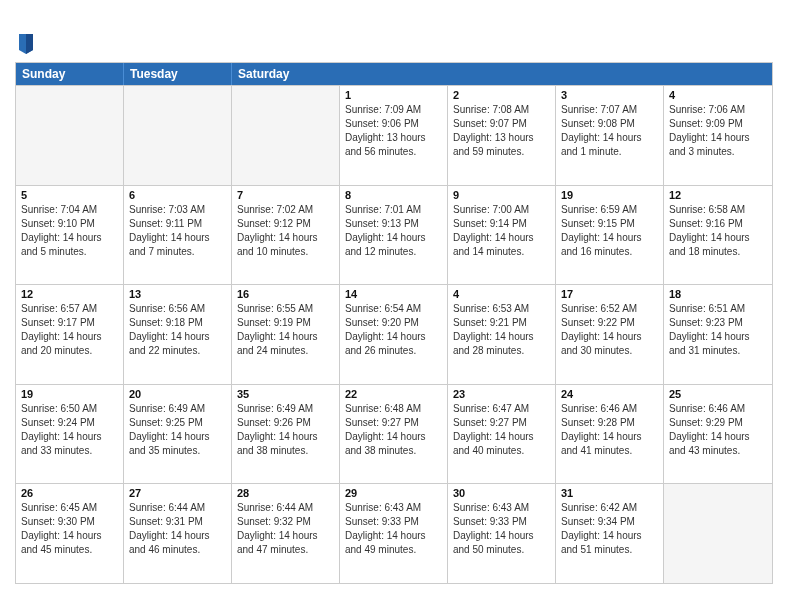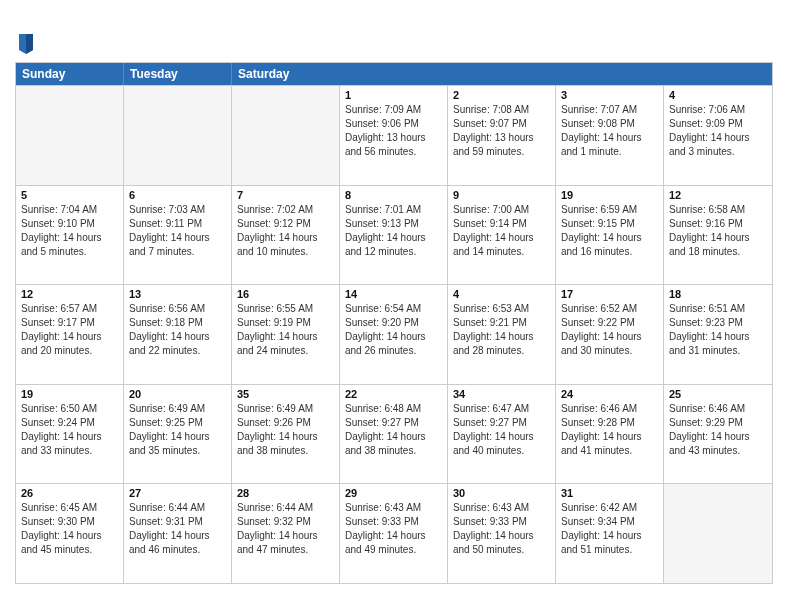--- a/index.html
+++ b/index.html
@@ -237,21 +237,21 @@
           </div>
           <div class="cal-cell">
             <div class="day-num">35</div>
             <div class="info">Sunrise: 6:49 AM<br>Sunset: 9:26 PM<br>Daylight: 14 hours<br>and 38 minutes.</div>
           </div>
           <div class="cal-cell">
             <div class="day-num">22</div>
             <div class="info">Sunrise: 6:48 AM<br>Sunset: 9:27 PM<br>Daylight: 14 hours<br>and 38 minutes.</div>
           </div>
           <div class="cal-cell">
-            <div class="day-num">34</div>
+            <div class="day-num">23</div>
             <div class="info">Sunrise: 6:47 AM<br>Sunset: 9:27 PM<br>Daylight: 14 hours<br>and 40 minutes.</div>
           </div>
           <div class="cal-cell">
             <div class="day-num">24</div>
             <div class="info">Sunrise: 6:46 AM<br>Sunset: 9:28 PM<br>Daylight: 14 hours<br>and 41 minutes.</div>
           </div>
           <div class="cal-cell">
             <div class="day-num">25</div>
             <div class="info">Sunrise: 6:46 AM<br>Sunset: 9:29 PM<br>Daylight: 14 hours<br>and 43 minutes.</div>
           </div>

